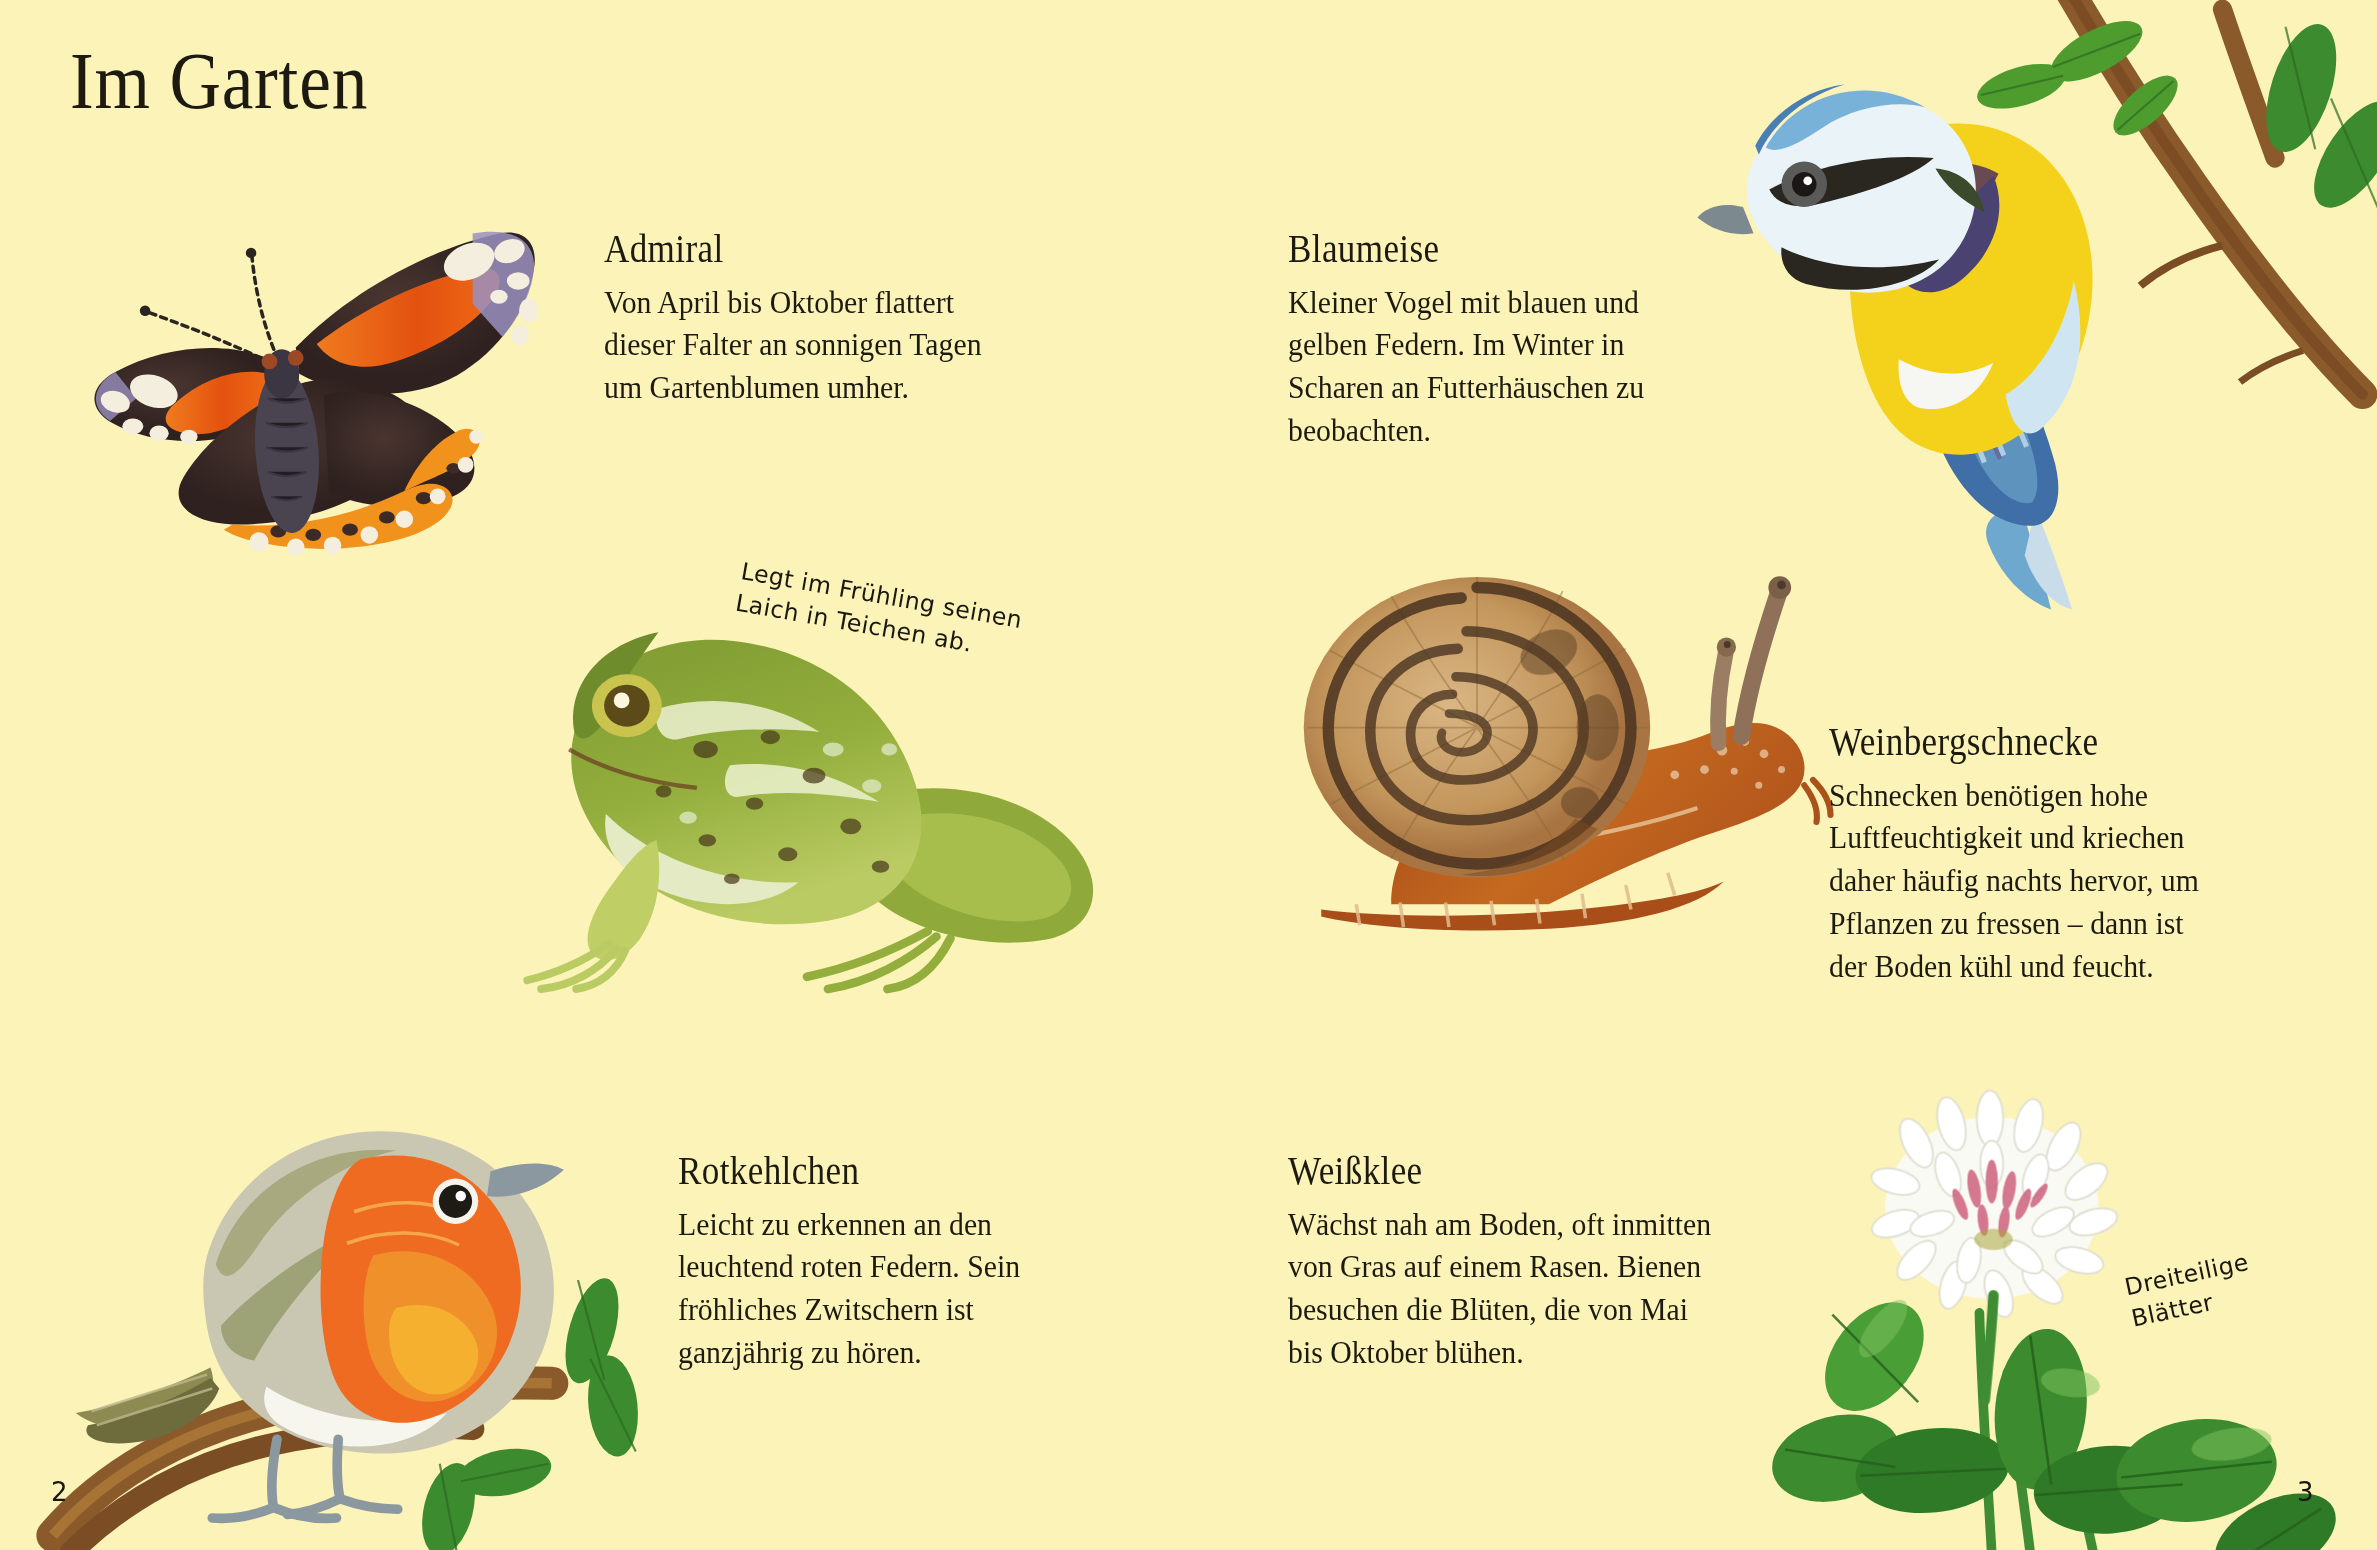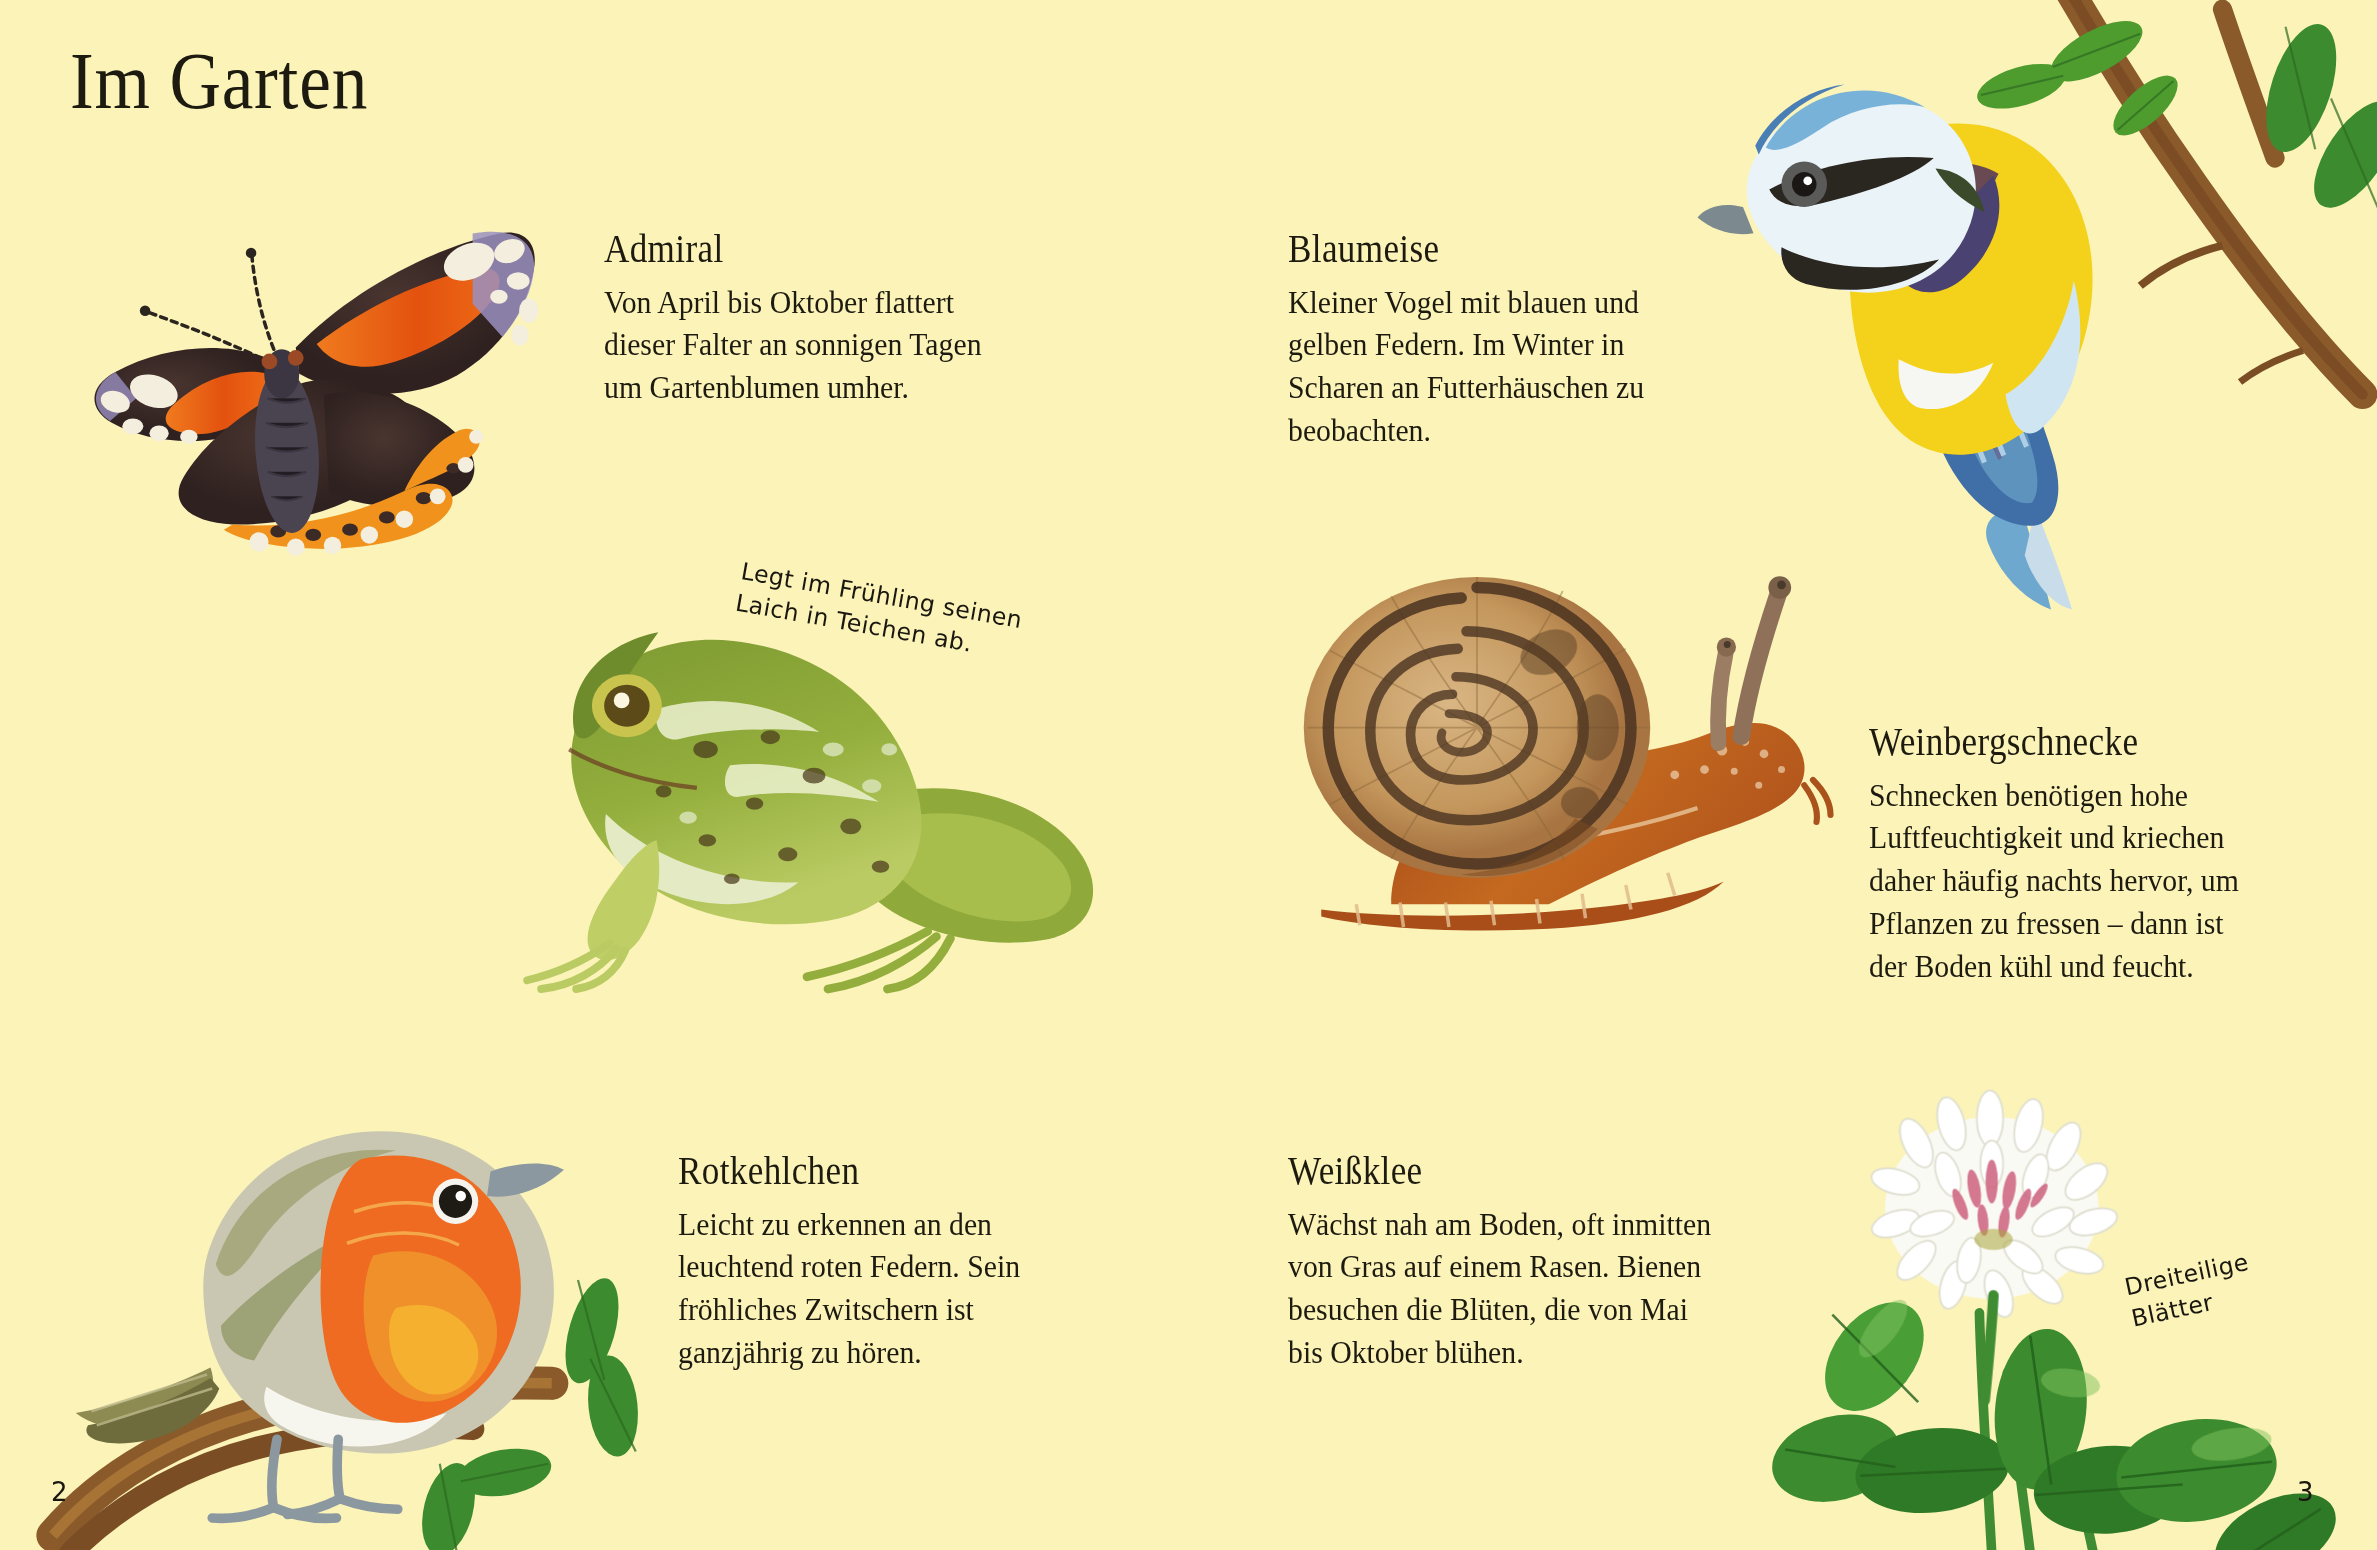--- a/index.html
+++ b/index.html
@@ -380,21 +380,21 @@
       <g fill="#5A3E24" opacity=".5">
         <ellipse cx="300" cy="110" rx="34" ry="24" transform="rotate(-25 300 110)"></ellipse>
         <ellipse cx="356" cy="196" rx="24" ry="38"></ellipse>
         <ellipse cx="336" cy="282" rx="22" ry="18"></ellipse>
       </g>
 
       <path d="M330,300 C300,338 250,360 200,364 C252,372 318,352 356,312 Z" fill="#7A4A20" opacity=".5"></path>
     </svg>
   </div>
 
-  <div class="entry" style="left:1869px;top:719px;width:508px;">
+  <div class="entry" style="left:1829px;top:719px;width:508px;">
     <div class="entry-title">Weinbergschnecke</div>
     <div class="entry-body">
       <span class="ln">Schnecken benötigen hohe</span>
       <span class="ln">Luftfeuchtigkeit und kriechen</span>
       <span class="ln">daher häufig nachts hervor, um</span>
       <span class="ln">Pflanzen zu fressen – dann ist</span>
       <span class="ln">der Boden kühl und feucht.</span>
     </div>
   </div>
 

